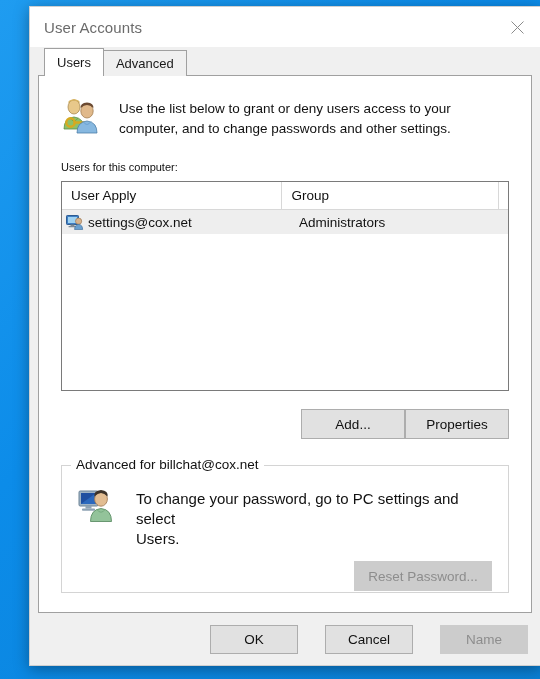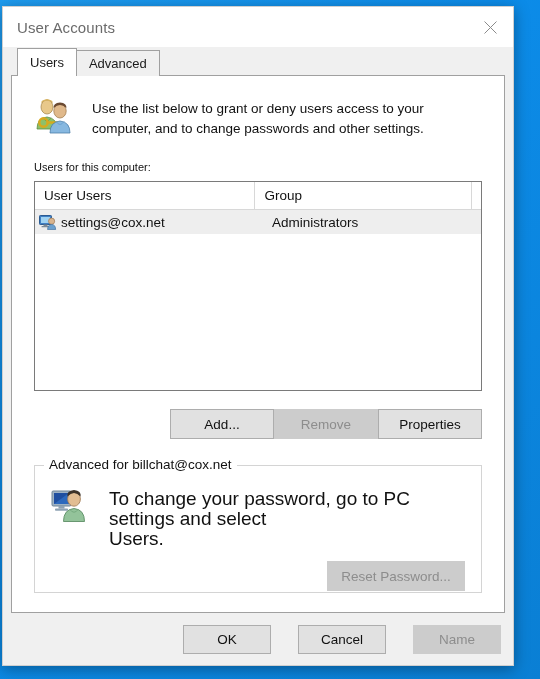--- a/index.html
+++ b/index.html
@@ -12,21 +12,21 @@
   }
   #desktop {
     position: relative;
     width: 540px;
     height: 679px;
     background: linear-gradient(135deg, #1f9cf0 0%, #0c8ce9 40%, #0a7fd4 100%);
   }
   
   #window {
     position: absolute;
-    left: 2px;
+    left: 29px;
     top: 6px;
     width: 512px;
     height: 660px;
     background: #f0f0f0;
     border: 1px solid #cfcfcf;
     box-shadow: 0 3px 14px rgba(0,0,0,0.35);
     box-sizing: border-box;
     display: flex;
     flex-direction: column;
   }
@@ -217,21 +217,21 @@
     white-space: nowrap;
   }
   #gb-content {
     display: flex;
     align-items: flex-start;
     margin-top: 22px;
   }
   #pwd-icon { flex: 0 0 auto; width: 36px; height: 34px; }
   #gb-text {
     margin-left: 22px;
-    font-size: 19px;
+    font-size: 15px;
     color: #111;
     line-height: 20px;
     padding-top: 1px;
   }
   #gb-buttons {
     display: flex;
     justify-content: flex-end;
     margin-top: 12px;
   }
   #reset-password-button { min-width: 138px; }
@@ -297,21 +297,21 @@
         <div id="header-text">
           <div>Use the list below to grant or deny users access to your</div>
           <div>computer, and to change passwords and other settings.</div>
         </div>
       </div>
 
       <div id="list-label">Users for this computer:</div>
 
       <div id="listview">
         <div id="lv-header">
-          <div class="lv-col divider" id="col-name">User Users</div>
+          <div class="lv-col divider" id="col-name">User Apply</div>
           <div class="lv-col divider" id="col-group">Group</div>
           <div class="lv-col" id="col-pad"></div>
         </div>
         <div id="lv-body">
           <div class="lv-row">
             <div class="lv-cell name">
               <span class="row-icon">
                 <svg width="18" height="16" viewBox="0 0 18 16" aria-hidden="true">
                   <rect x="0.5" y="1.5" width="12" height="9" rx="0.8" fill="#3f7fc4" stroke="#2b5b92" stroke-width="1"></rect>
                   <rect x="2" y="3" width="9" height="6" fill="#9fd2f2"></rect>
@@ -323,21 +323,20 @@
               </span>
               <span>settings@cox.net</span>
             </div>
             <div class="lv-cell group">Administrators</div>
           </div>
         </div>
       </div>
 
       <div id="mid-buttons">
         <div class="btn">Add...</div>
-        <div class="btn disabled">Remove</div>
         <div class="btn">Properties</div>
       </div>
 
       <div id="groupbox">
         <div id="groupbox-legend">Advanced for billchat@cox.net</div>
         <div id="gb-content">
           <div id="pwd-icon">
             <svg width="36" height="34" viewBox="0 0 36 34" aria-hidden="true">
               <rect x="1" y="3" width="19" height="15" rx="1.2" fill="#9fb3c4" stroke="#6d8497" stroke-width="1"></rect>
               <rect x="3" y="5" width="15" height="11" fill="#1f4fa0"></rect>

